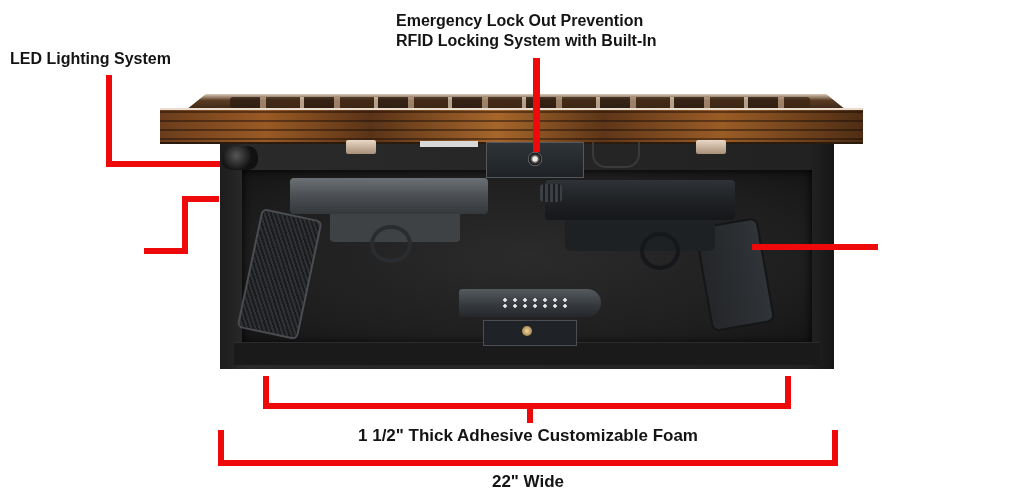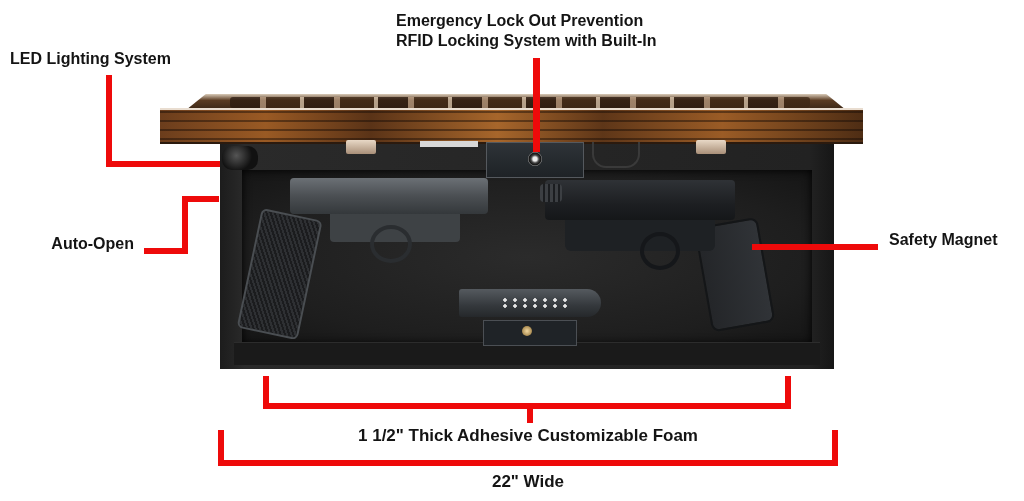--- a/index.html
+++ b/index.html
@@ -122,19 +122,17 @@
   <div class="red" style="left:832px;top:430px;width:6px;height:36px"></div>
   <div class="red" style="left:218px;top:460px;width:620px;height:6px"></div>
 </div>
 
 <div class="label" style="left:396px;top:11px;line-height:20px;font-size:16px">
   <div>Emergency Lock Out Prevention</div>
   <div>RFID Locking System with Built-In</div>
 </div>
 <div class="label" style="left:10px;top:49px">LED Lighting System</div>
 <div class="label right" style="left:6px;top:234px;width:128px">
-  <div>Auto-Open</div>
 </div>
 <div class="label" style="left:889px;top:230px">
-  <div>Safety Magnet</div>
 </div>
 <div class="label" style="left:318px;top:426px;width:420px;text-align:center;font-size:17px">1 1/2" Thick Adhesive Customizable Foam</div>
 <div class="label" style="left:428px;top:472px;width:200px;text-align:center;font-size:17px">22" Wide</div>
 
 </body></html>

